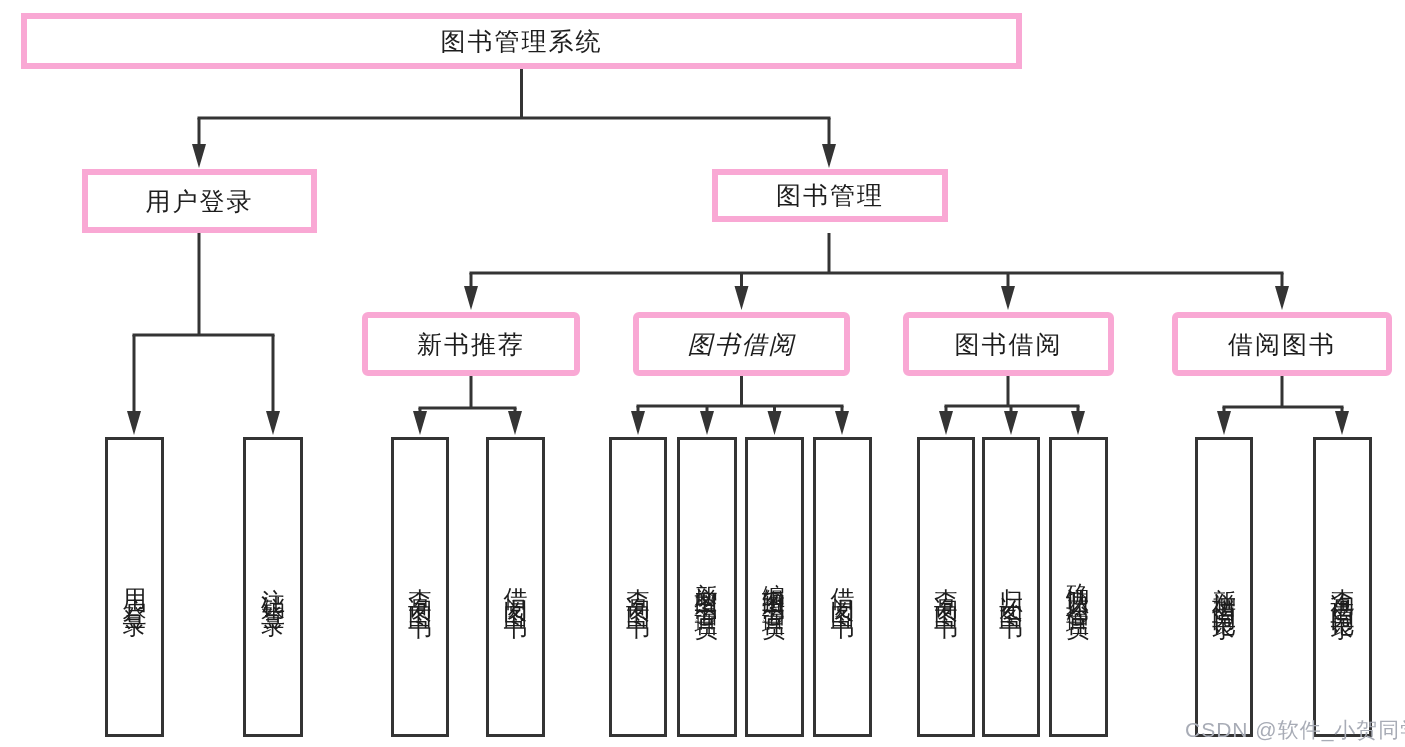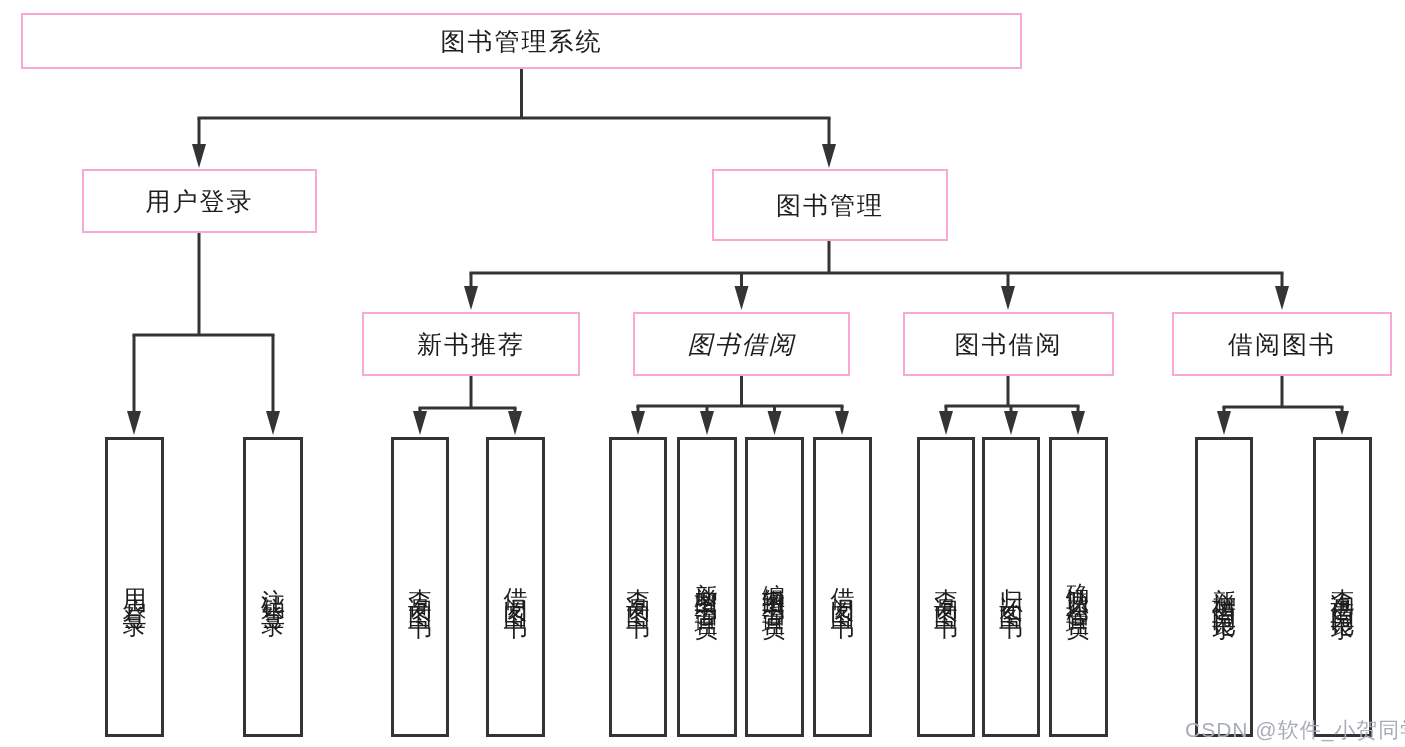--- a/index.html
+++ b/index.html
@@ -19,34 +19,34 @@
     position: absolute;
     left: 0; top: 0;
     width: 1405px;
     height: 747px;
   }
   .connectors line { stroke: #343434; stroke-width: 3; }
   .connectors polygon { fill: #343434; stroke: none; }
   .box {
     position: absolute;
     box-sizing: border-box;
-    border: 2px solid #f9a8d4;
+    border: 6px solid #f9a8d4;
     background: #ffffff;
     display: flex;
     align-items: center;
     justify-content: center;
     color: #1d1d1d;
     font-size: 25px;
     letter-spacing: 2px;
     white-space: nowrap;
   }
   .root  { left: 21px;  top: 13px;  width: 1001px; height: 56px; }
   .lv2a  { left: 82px;  top: 169px; width: 235px;  height: 64px; }
-  .lv2b  { left: 712px; top: 169px; width: 236px;  height: 72px; }
-  .lv3   { top: 312px; height: 64px; }
+  .lv2b  { left: 712px; top: 169px; width: 236px;  height: 53px; }
+  .lv3   { top: 312px; height: 64px; border-radius: 6px; }
   .lv3a  { left: 362px;  width: 218px; }
   .lv3b  { left: 633px;  width: 217px; font-style: italic; }
   .lv3c  { left: 903px;  width: 211px; }
   .lv3d  { left: 1172px; width: 220px; }
   .leaf {
     position: absolute;
     top: 437px;
     height: 300px;
     box-sizing: border-box;
     border: 3px solid #343434;

